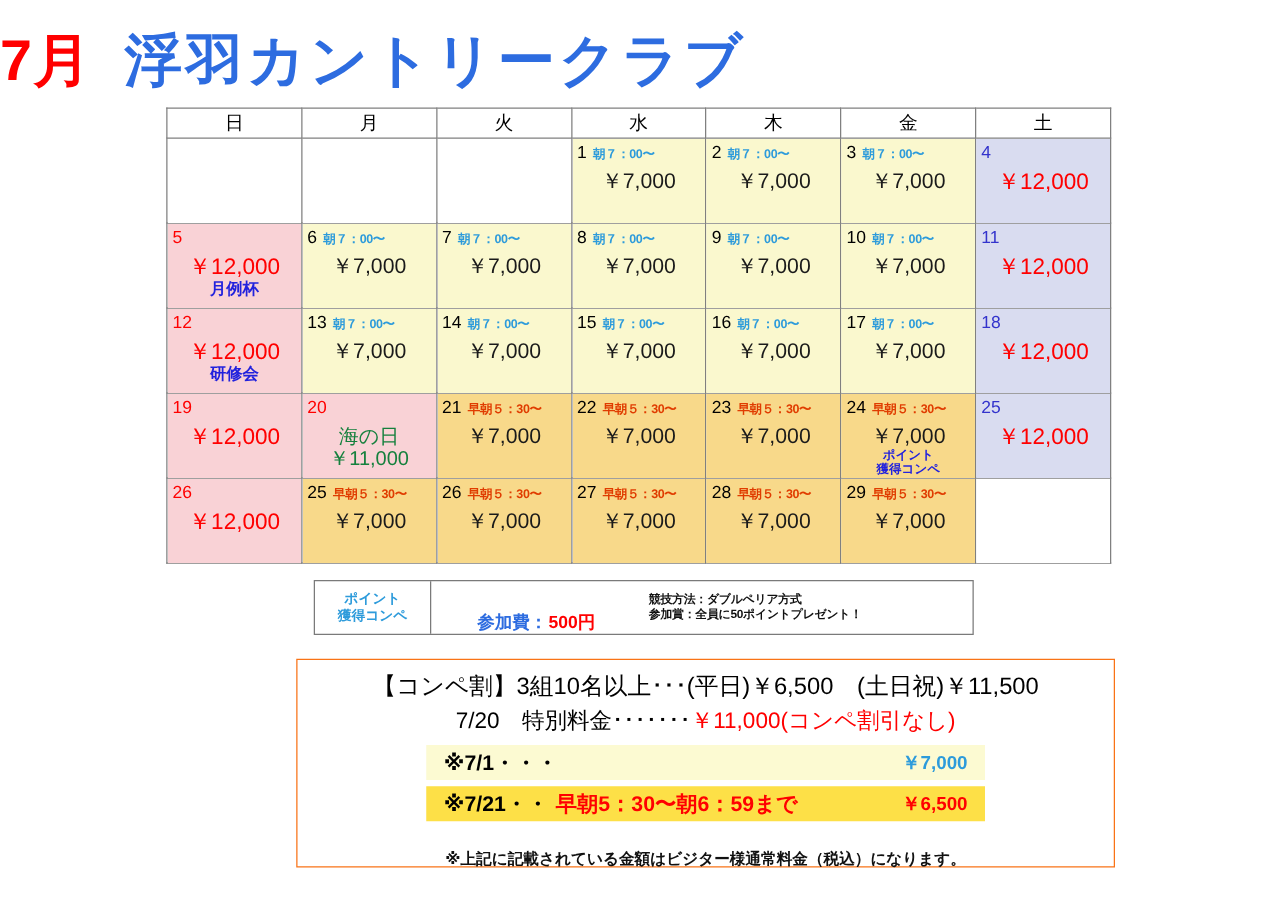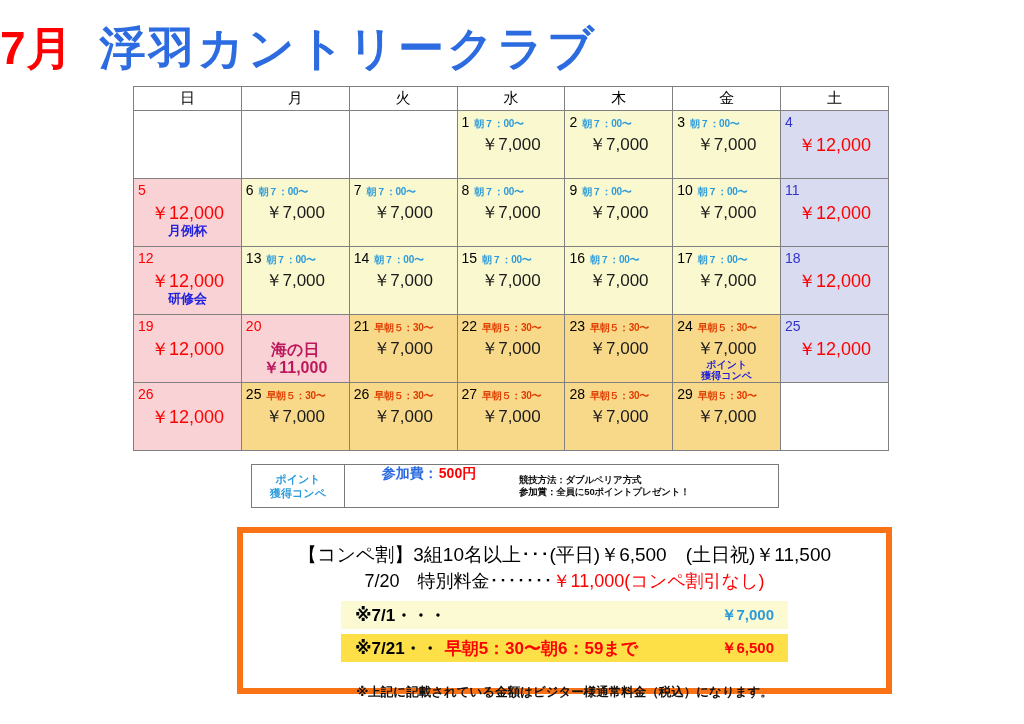--- a/index.html
+++ b/index.html
@@ -111,24 +111,24 @@
     color: #2222dd;
     font-size: 13px;
     line-height: 15px;
     font-weight: 700;
   }
   .note-blue.small {
     font-size: 10px;
     line-height: 11px;
   }
   .holiday-red {
-    color: #be185d;
+    color: #15803d;
     font-size: 16px;
     line-height: 18px;
-    font-weight: 700;
+    font-weight: 400;
   }
   .holiday-sub {
     text-align: center;
     margin-top: 6px;
   }
 
   
   .bg-white  { background: #ffffff; }
   .bg-sun    { background: #f9d2d6; }
   .bg-week   { background: #faf8ce; }
@@ -155,21 +155,21 @@
     align-items: center;
     justify-content: center;
     color: #2d9bdb;
     font-size: 11px;
     line-height: 14px;
     font-weight: 700;
   }
   .legend-fee {
     width: 168px;
     display: flex;
-    align-items: flex-start;
+    align-items: flex-end;
     justify-content: center;
     font-size: 14px;
     font-weight: 700;
     color: #2d6ce0;
   }
   .legend-fee .amount { color: #ff0000; margin-left: 1px; }
   .legend-rules {
     flex: 1;
     display: flex;
     flex-direction: column;
@@ -182,21 +182,21 @@
     letter-spacing: -0.2px;
   }
 
   
   .infobox {
     position: absolute;
     left: 237px;
     top: 527px;
     width: 655px;
     height: 167px;
-    border: 6px solid #f97316;
+    border: 1px solid #f97316;
     box-sizing: border-box;
     background: #ffffff;
     padding-top: 9px;
   }
   .info-line1 {
     text-align: center;
     font-size: 19px;
     line-height: 26px;
     white-space: nowrap;
   }

